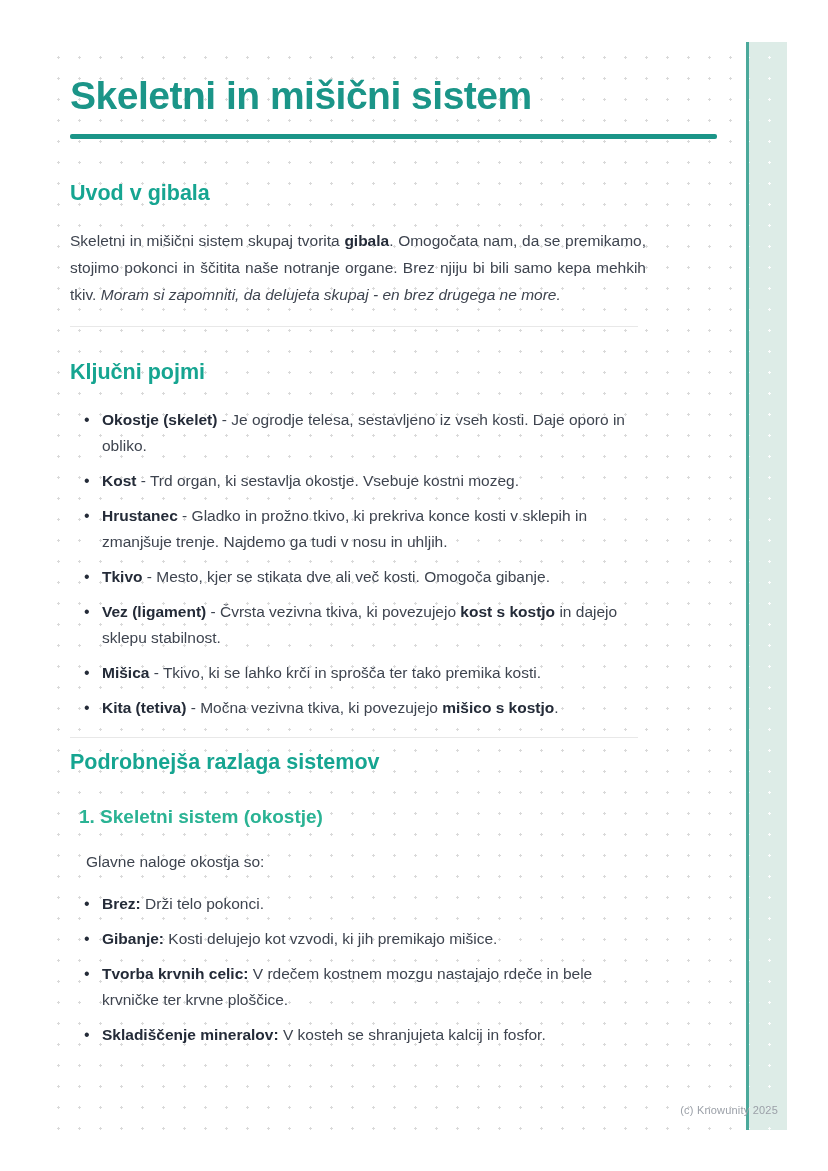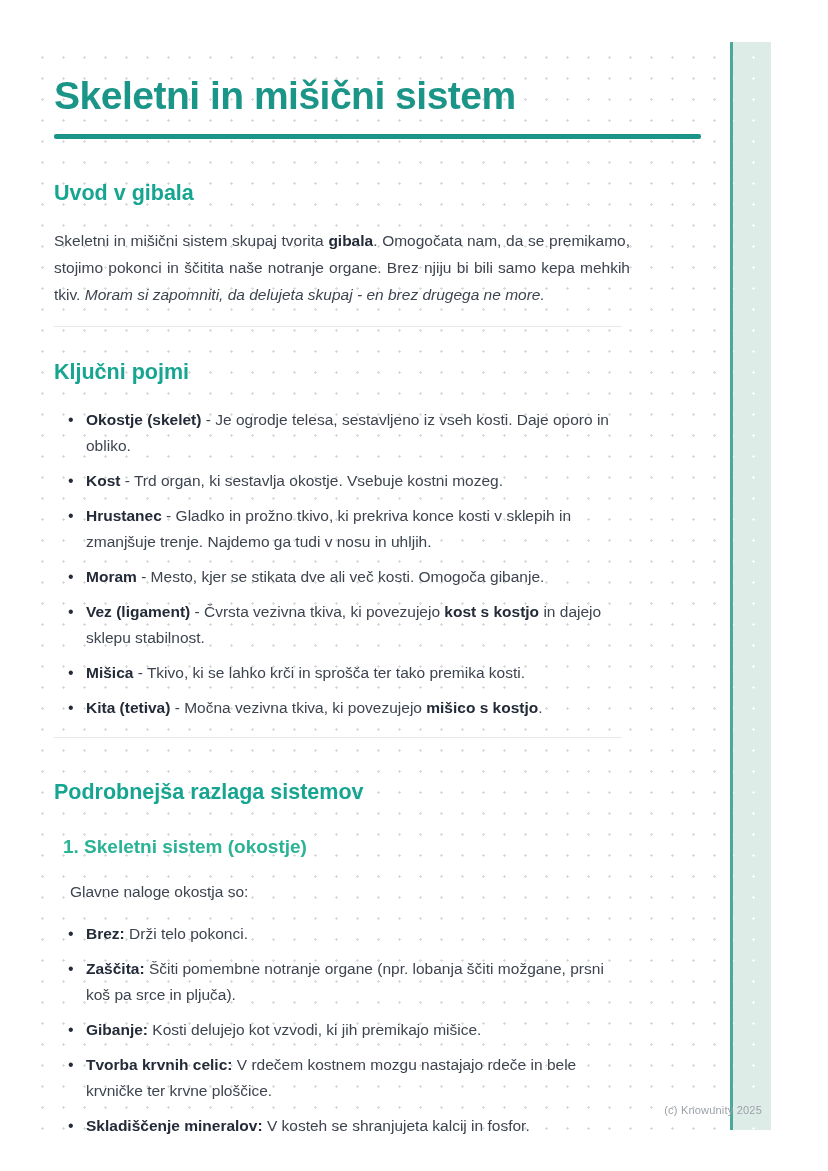--- a/index.html
+++ b/index.html
@@ -6,21 +6,21 @@
     margin: 0;
     padding: 0;
     background: #ffffff;
     width: 828px;
     height: 1171px;
     overflow: hidden;
     font-family: "Liberation Sans", sans-serif;
   }
   .page {
     position: absolute;
-    left: 26px;
+    left: 42px;
     top: 42px;
     width: 745px;
     height: 1088px;
     background-color: #ffffff;
     background-image: radial-gradient(var(--dots, #d9d9d9) 1.1px, transparent 1.2px);
     background-size: 21px 21px;
     background-position: 6px 5px;
   }
   .band {
     position: absolute;
@@ -57,21 +57,21 @@
   }
   h2 {
     font-size: 21.5px;
     line-height: 28px;
     font-weight: 700;
     color: var(--heading, #16a591);
     margin: 0;
   }
   .h2-intro   { margin-top: 40px; }
   .h2-terms   { margin-top: 31px; }
-  .h2-details { margin-top: 40px; }
+  .h2-details { margin-top: 10px; }
   h3 {
     font-size: 19px;
     line-height: 26px;
     font-weight: 700;
     color: var(--subheading, #2ab394);
     margin: 28px 0 0 9px;
   }
   .para {
     width: 576px;
     margin: 20px 12px 0 0;
@@ -143,34 +143,33 @@
     <h2 class="h2-intro">Uvod v gibala</h2>
     <p class="para"><span>Skeletni in mišični sistem skupaj tvorita </span><span class="b">gibala</span><span>. Omogočata nam, da se premikamo, stojimo pokonci in ščitita naše notranje organe. Brez njiju bi bili samo kepa mehkih tkiv. </span><span class="i">Moram si zapomniti, da delujeta skupaj - en brez drugega ne more.</span></p>
 
     <hr class="divider divider-1">
 
     <h2 class="h2-terms">Ključni pojmi</h2>
     <ul class="bullets">
         <li><span class="b">Okostje (skelet)</span><span> - Je ogrodje telesa, sestavljeno iz vseh kosti. Daje oporo in obliko.</span></li>
         <li><span class="b">Kost</span><span> - Trd organ, ki sestavlja okostje. Vsebuje kostni mozeg.</span></li>
         <li><span class="b">Hrustanec</span><span> - Gladko in prožno tkivo, ki prekriva konce kosti v sklepih in zmanjšuje trenje. Najdemo ga tudi v nosu in uhljih.</span></li>
-        <li><span class="b">Moram</span><span> - Mesto, kjer se stikata dve ali več kosti. Omogoča gibanje.</span></li>
+        <li><span class="b">Tkivo</span><span> - Mesto, kjer se stikata dve ali več kosti. Omogoča gibanje.</span></li>
         <li><span class="b">Vez (ligament)</span><span> - Čvrsta vezivna tkiva, ki povezujejo </span><span class="b">kost s kostjo</span><span> in dajejo sklepu stabilnost.</span></li>
         <li><span class="b">Mišica</span><span> - Tkivo, ki se lahko krči in sprošča ter tako premika kosti.</span></li>
         <li><span class="b">Kita (tetiva)</span><span> - Močna vezivna tkiva, ki povezujejo </span><span class="b">mišico s kostjo</span><span>.</span></li>
       </ul>
 
     <hr class="divider divider-2">
 
     <h2 class="h2-details">Podrobnejša razlaga sistemov</h2>
     <h3>1. Skeletni sistem (okostje)</h3>
     <p class="lead">Glavne naloge okostja so:</p>
     <ul class="bullets bullets-details">
         <li><span class="b">Brez:</span><span> Drži telo pokonci.</span></li>
-        <li><span class="b">Zaščita:</span><span> Ščiti pomembne notranje organe (npr. lobanja ščiti možgane, prsni koš pa srce in pljuča).</span></li>
         <li><span class="b">Gibanje:</span><span> Kosti delujejo kot vzvodi, ki jih premikajo mišice.</span></li>
         <li><span class="b">Tvorba krvnih celic:</span><span> V rdečem kostnem mozgu nastajajo rdeče in bele krvničke ter krvne ploščice.</span></li>
         <li><span class="b">Skladiščenje mineralov:</span><span> V kosteh se shranjujeta kalcij in fosfor.</span></li>
       </ul>
   </div>
 
   <div class="watermark">(c) Knowunity 2025</div>
 </div>
 
 </body></html>

